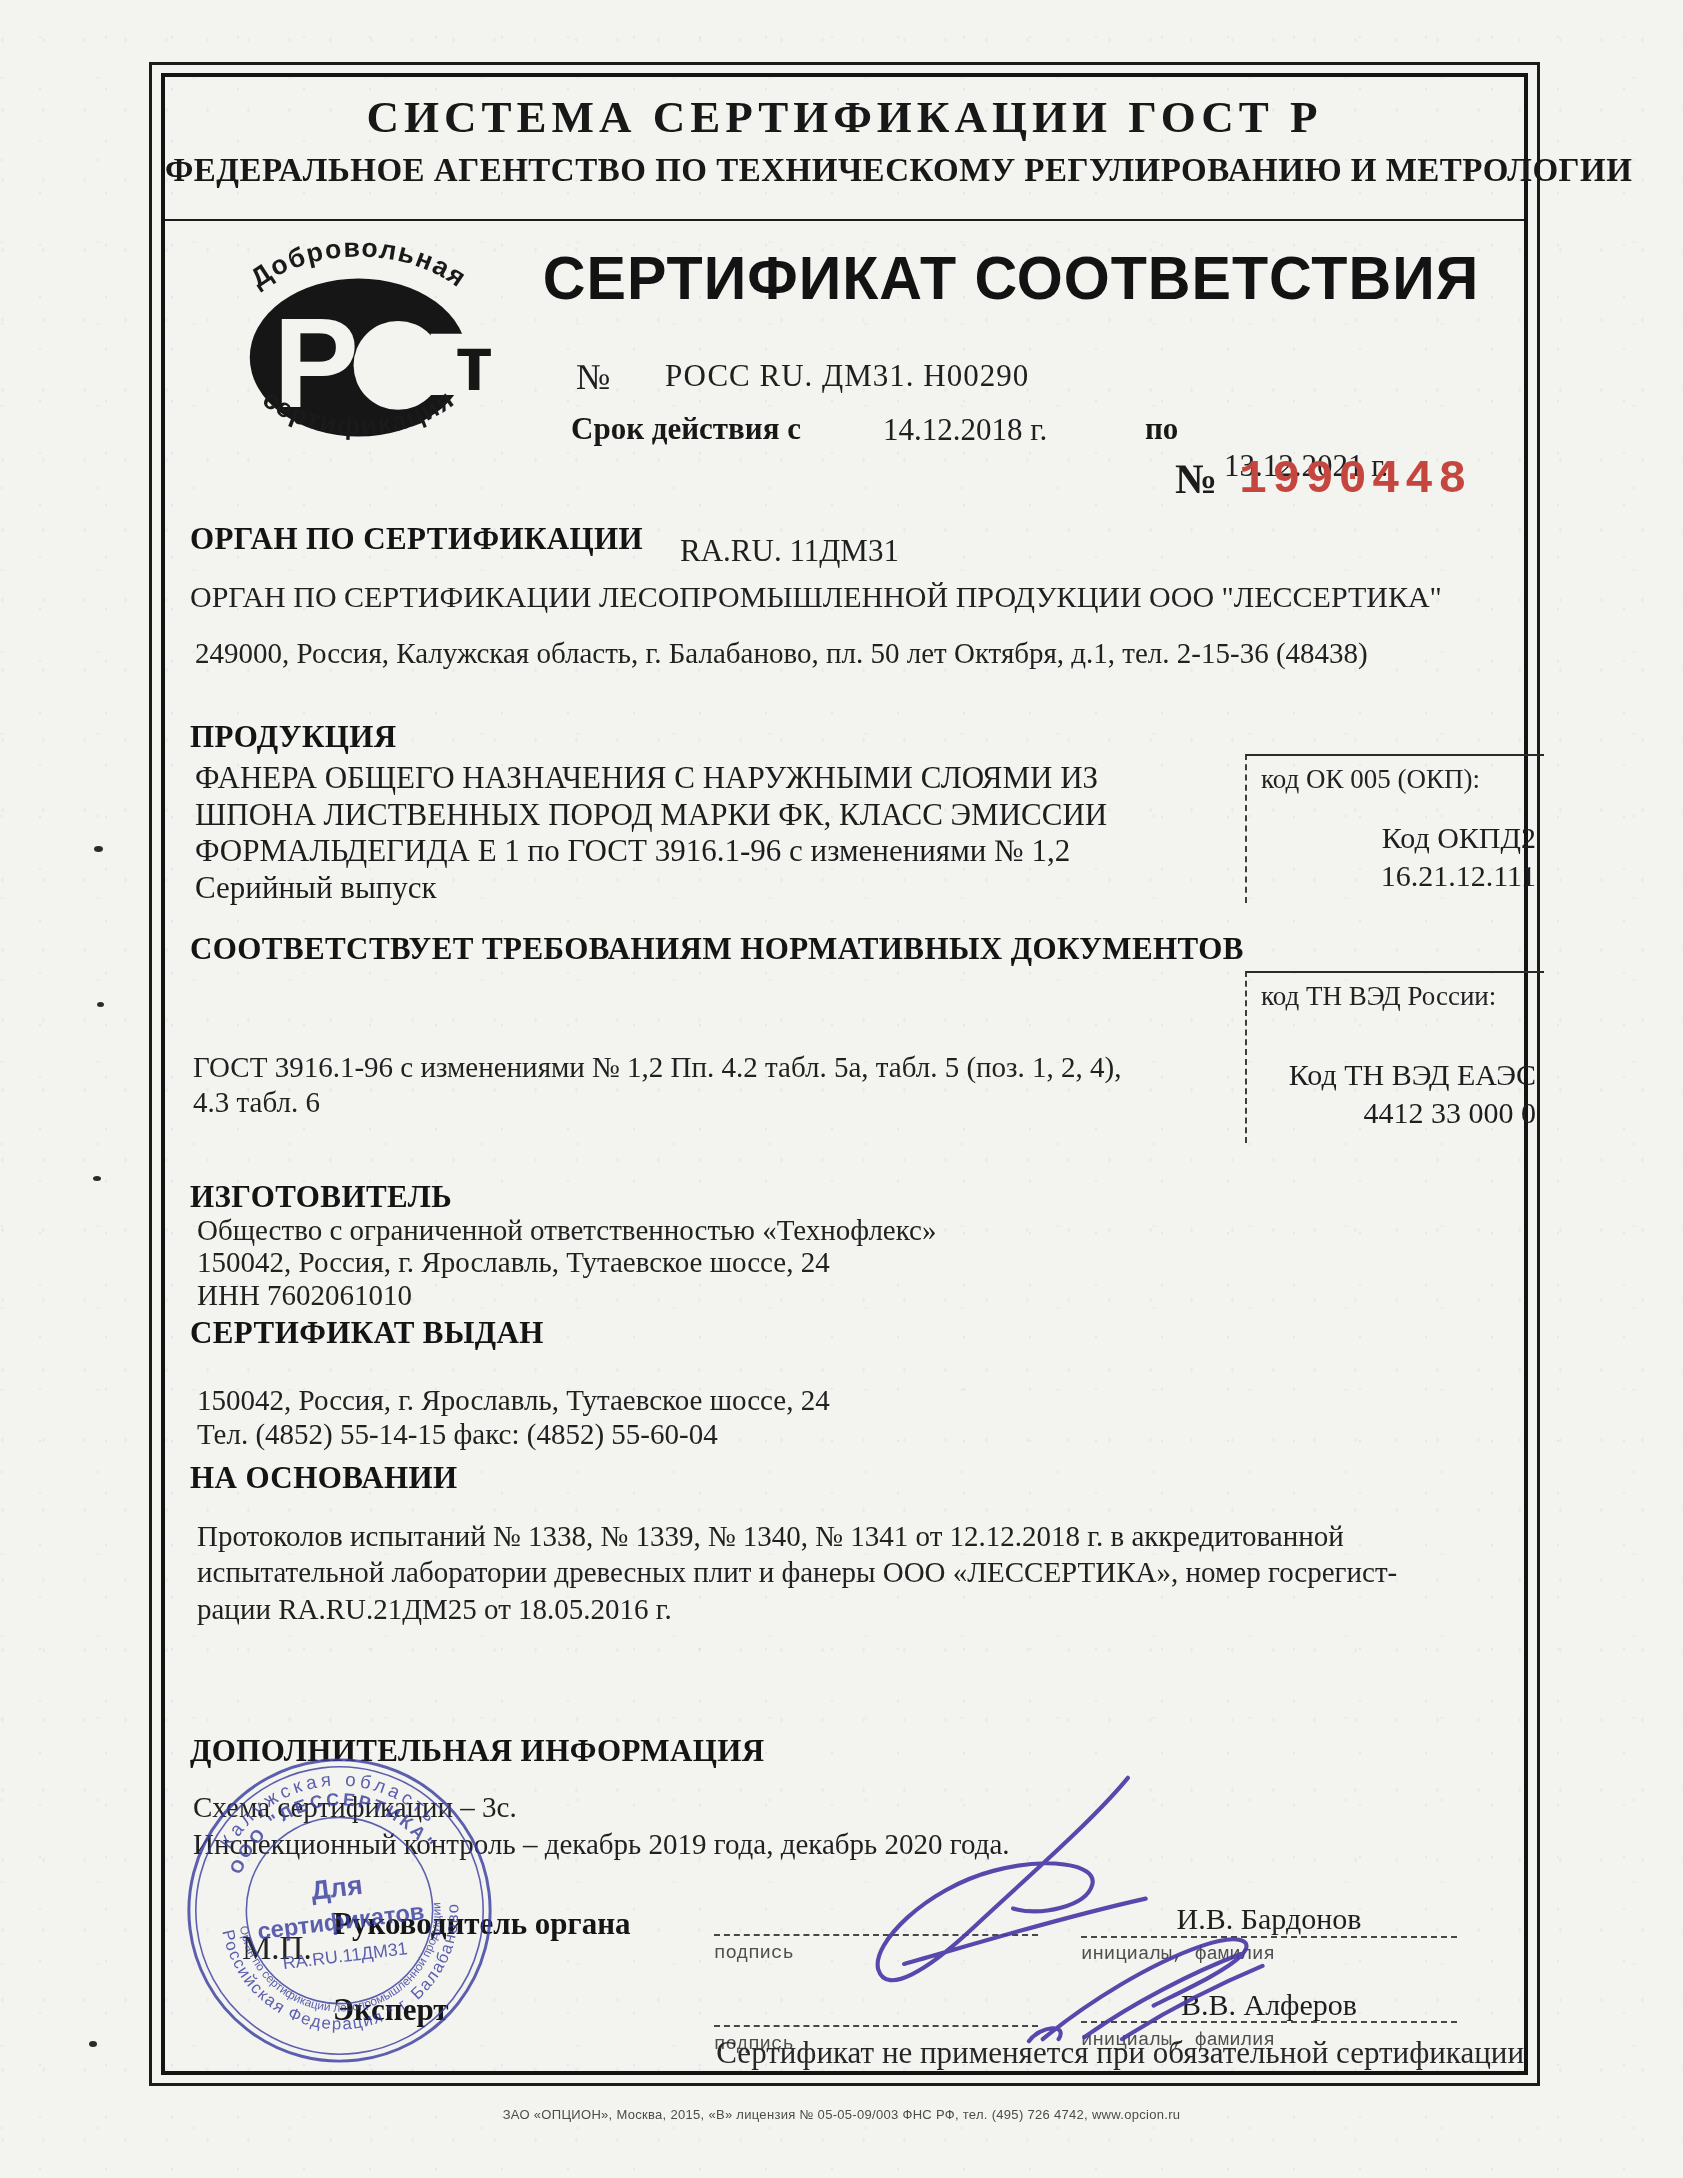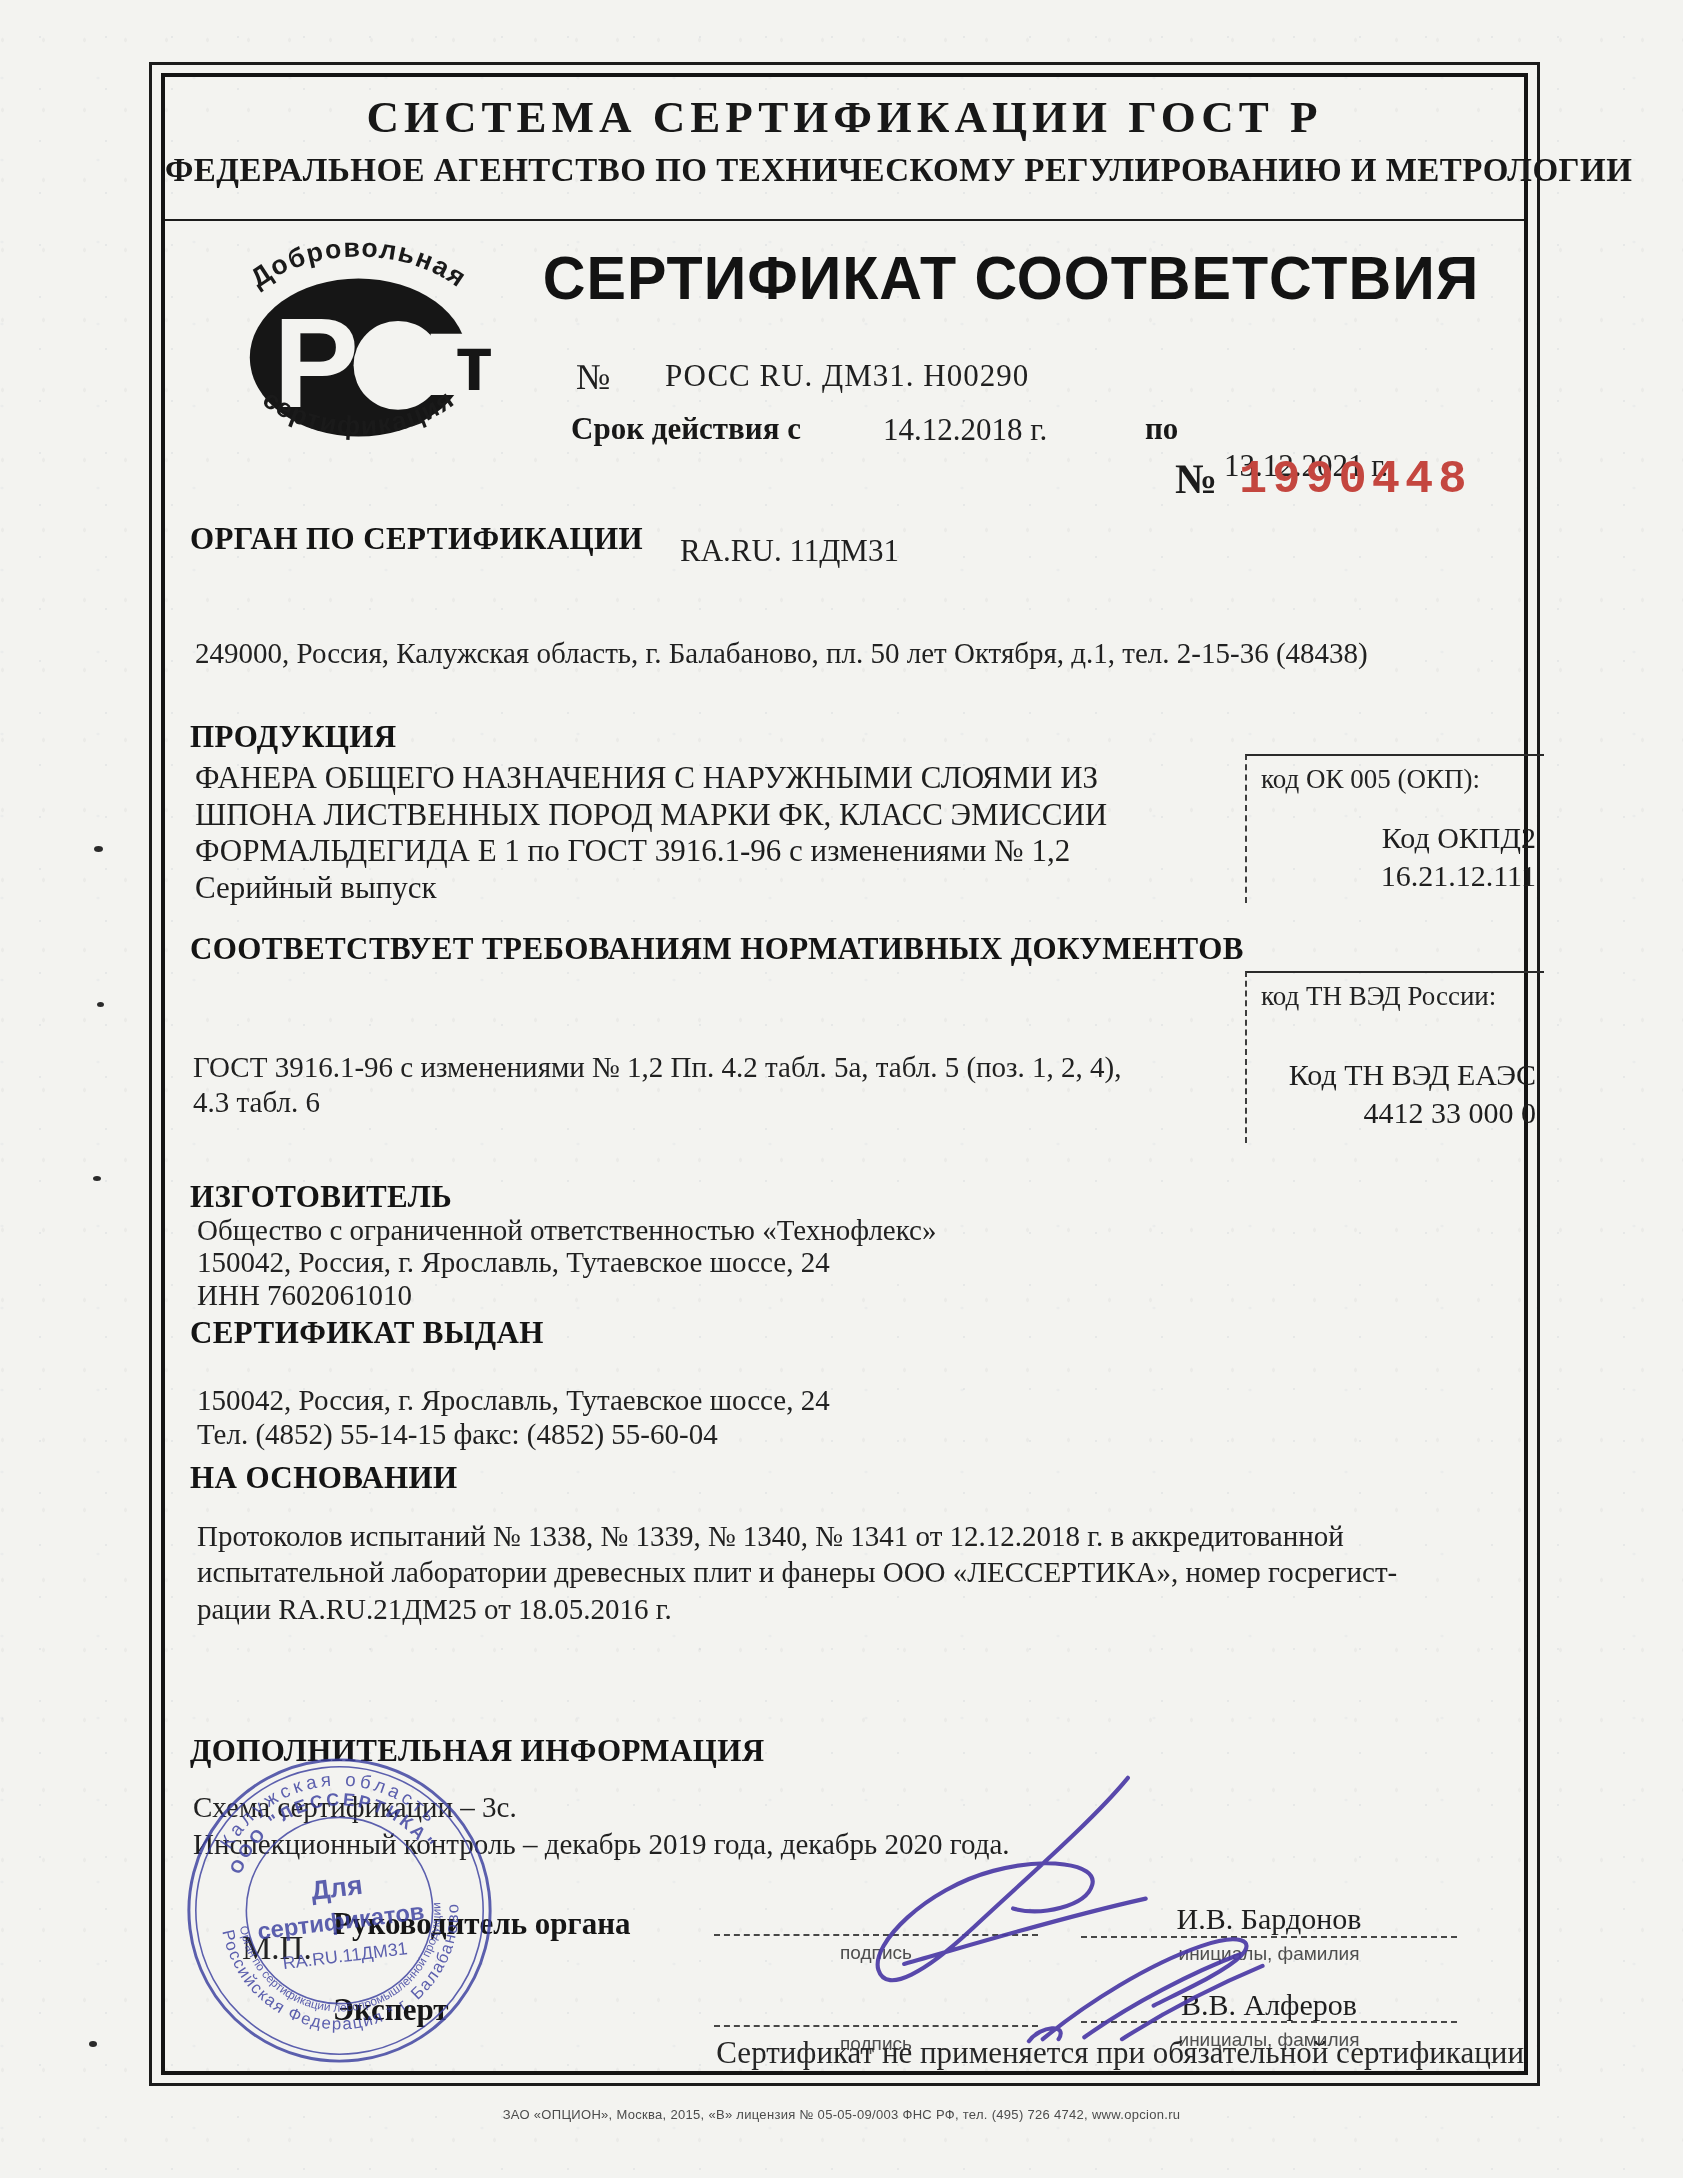--- a/index.html
+++ b/index.html
@@ -27,21 +27,21 @@
              font-weight:bold;font-size:61px;letter-spacing:1px;color:#131313;transform:scaleX(.97);}
   .ser30{font-size:30px;color:#202020;}
   .sec{font-size:31px;font-weight:bold;color:#141414;letter-spacing:0.4px;}
   .body-line{font-size:29px;color:#212121;}
   .prod-line{font-size:31px;color:#1d1d1d;}
   .formnum{font-family:"Liberation Mono",monospace;font-weight:bold;font-size:47px;letter-spacing:5px;color:#c4463f;}
   .codebox{position:absolute;left:1080px;width:297px;border-top:2px solid #2a2a2a;border-left:2px dashed #3d3d3d;}
   .codebox .cap{position:absolute;left:14px;top:8px;font-size:27px;color:#222;white-space:nowrap;}
   .codebox .val{position:absolute;right:8px;text-align:right;font-size:30px;line-height:38px;color:#1e1e1e;white-space:nowrap;}
   .sigline{border-bottom:2px dashed #474747;height:0;}
-  .capt{font-family:Liberation Sans, sans-serif;font-size:19px;color:#4e4e4e;text-align:center;}
+  .capt{font-family:Liberation Mono, monospace;font-size:19px;color:#4e4e4e;text-align:left;}
   .sigger{font-size:31px;font-weight:bold;color:#161616;}
   .name{font-size:30px;color:#1e1e1e;text-align:center;}
   .note{left:0;right:0;top:1958px;text-align:right;font-size:31px;color:#262626;}
   .print-footer{position:absolute;left:99px;width:1485px;top:2107px;text-align:center;
                 font-family:"Liberation Sans",sans-serif;font-size:13px;color:#4c4c4c;letter-spacing:0.3px;}
   .speck{position:absolute;background:#2a2a2a;border-radius:50%;}
 </style>
 </head>
 <body>
 
@@ -80,20 +80,21 @@
       <div class="abs nw" style="left:406px;top:334px;font-size:31px;font-weight:bold;color:#181818;">Срок действия с</div>
       <div class="abs ser30 nw" style="left:718px;top:335px;font-size:31px;">14.12.2018 г.</div>
       <div class="abs nw" style="left:980px;top:334px;font-size:31px;font-weight:bold;color:#181818;">по</div>
       <div class="abs ser30 nw" style="left:1059px;top:335px;font-size:31px;margin-top:36px;">13.12.2021 г.</div>
 
       <div class="abs nw" style="left:1010px;top:378px;font-size:42px;font-weight:bold;color:#1c1c1c;">№</div>
       <div class="abs formnum nw" style="left:1074px;top:376px;">1990448</div>
 
       <div class="abs sec nw" style="left:25px;top:444px;">ОРГАН ПО СЕРТИФИКАЦИИ</div>
       <div class="abs ser30 nw" style="left:515px;top:456px;font-size:31px;">RA.RU. 11ДМ31</div>
+      <div class="abs body-line nw" style="left:25px;top:503px;font-size:30px;">ОРГАН ПО СЕРТИФИКАЦИИ ЛЕСОПРОМЫШЛЕННОЙ ПРОДУКЦИИ  ООО "ЛЕССЕРТИКА"</div>
       <div class="abs body-line nw" style="left:30px;top:560px;">249000, Россия, Калужская область, г. Балабаново, пл. 50 лет Октября, д.1, тел. 2-15-36 (48438)</div>
 
       <div class="abs sec nw" style="left:25px;top:642px;">ПРОДУКЦИЯ</div>
       <div class="abs prod-line nw" style="left:30px;top:683px;">ФАНЕРА ОБЩЕГО НАЗНАЧЕНИЯ С НАРУЖНЫМИ СЛОЯМИ ИЗ</div>
       <div class="abs prod-line nw" style="left:30px;top:720px;">ШПОНА ЛИСТВЕННЫХ ПОРОД МАРКИ ФК, КЛАСС ЭМИССИИ</div>
       <div class="abs prod-line nw" style="left:30px;top:756px;">ФОРМАЛЬДЕГИДА  Е 1 по ГОСТ 3916.1-96 с изменениями № 1,2</div>
       <div class="abs prod-line nw" style="left:30px;top:793px;text-align:center;">Серийный выпуск</div>
 
       <div class="codebox" style="top:677px;height:147px;">
         <div class="cap">код ОК 005 (ОКП):</div>

